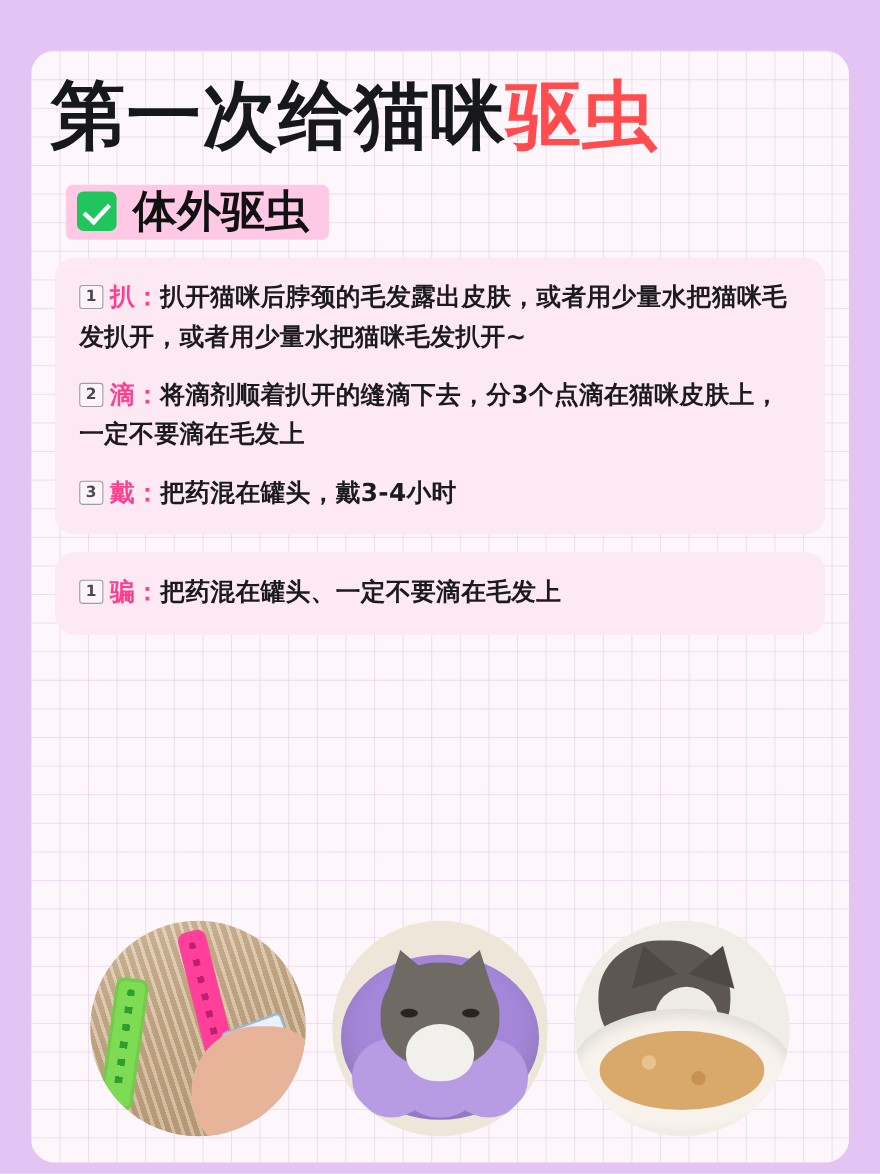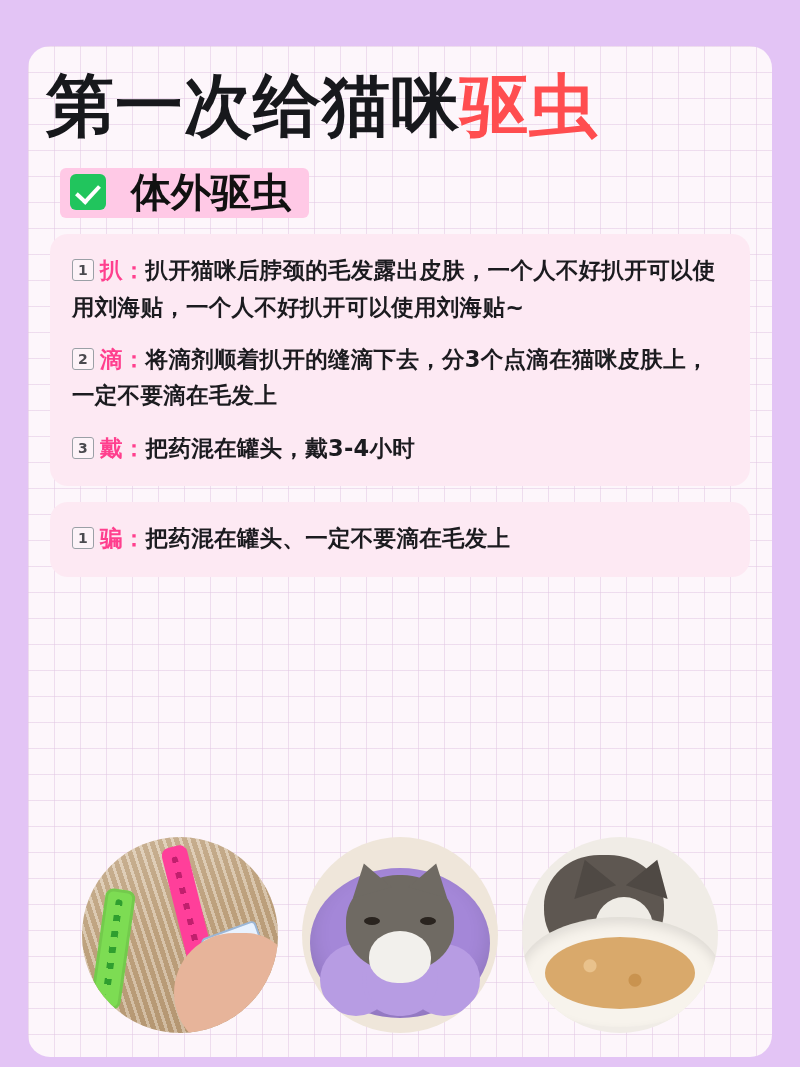--- a/index.html
+++ b/index.html
@@ -38,21 +38,21 @@
     letter-spacing: 1px;
     color: #17181c;
     font-family: "DejaVu Sans", "Liberation Sans", sans-serif;
     white-space: nowrap;
   }
   .title .accent { color: #ff4d4f; }
 
   .section-head {
     display: inline-flex;
     align-items: center;
-    gap: 25px;
+    gap: 15px;
     margin: 24px 0 0 32px;
     padding: 4px 18px 6px 10px;
     background: #ffc9e6;
     border-radius: 6px;
   }
   .section-head .check {
     display: inline-block;
     width: 36px;
     height: 36px;
     background: #21c55d;
@@ -242,21 +242,21 @@
   </h1>
 
   
   <div class="section-head">
     <span class="check"></span>
     <span class="txt">体外驱虫</span>
   </div>
 
   <div class="card">
     <p class="item">
-      <span class="num">1</span><span class="kw">扒：</span><span>扒开猫咪后脖颈的毛发露出皮肤，一个人不好扒开可以使用刘海贴，一个人不好扒开可以使用刘海贴~</span>
+      <span class="num">1</span><span class="kw">扒：</span><span>扒开猫咪后脖颈的毛发露出皮肤，或者用少量水把猫咪毛发扒开，或者用少量水把猫咪毛发扒开~</span>
     </p>
     <p class="item">
       <span class="num">2</span><span class="kw">滴：</span><span>将滴剂顺着扒开的缝滴下去，分3个点滴在猫咪皮肤上，一定不要滴在毛发上</span>
     </p>
     <p class="item">
       <span class="num">3</span><span class="kw">戴：</span><span>把药混在罐头，戴3-4小时</span>
     </p>
   </div>
 
   

